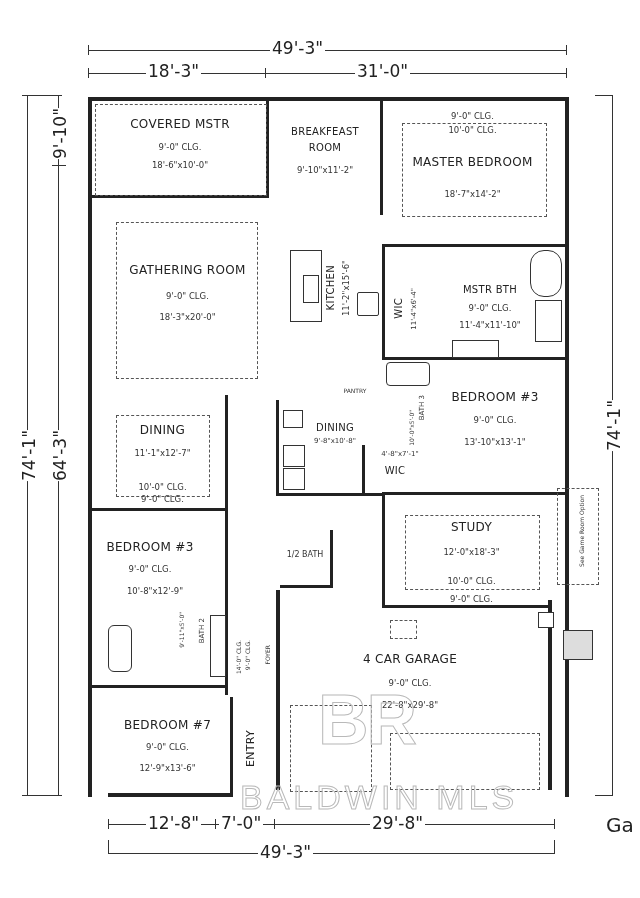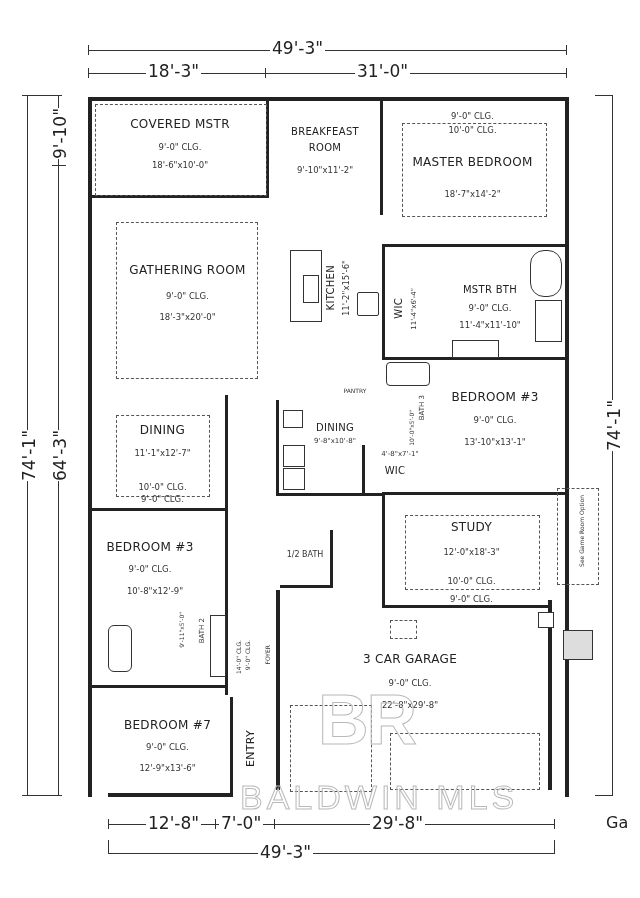--- a/index.html
+++ b/index.html
@@ -217,21 +217,21 @@
   <div class="room-label" style="left:110px;top:718px;width:115px;">BEDROOM #7</div>
   <div class="room-sub" style="left:110px;top:742px;width:115px;">9'-0" CLG.</div>
   <div class="room-sub" style="left:110px;top:763px;width:115px;">12'-9"x13'-6"</div>
 </div>
 
 <div>
   <div class="room-label vert" style="left:244px;top:730px;font-size:11px;">ENTRY</div>
 </div>
 
 <div>
-  <div class="room-label" style="left:330px;top:652px;width:160px;">3 CAR GARAGE</div>
+  <div class="room-label" style="left:330px;top:652px;width:160px;">4 CAR GARAGE</div>
   <div class="room-sub" style="left:330px;top:678px;width:160px;">9'-0" CLG.</div>
   <div class="room-sub" style="left:330px;top:700px;width:160px;">22'-8"x29'-8"</div>
 </div>
 
 <div class="room-sub vert" style="left:578px;top:495px;font-size:6px;">See Game Room Option</div>
 
 <div class="wm" style="left:318px;top:680px;font-size:70px;font-weight:bold;letter-spacing:-2px;">BR</div>
 <div class="wm" style="left:240px;top:778px;font-size:34px;">BALDWIN MLS</div>
 
 <div>
@@ -243,13 +243,13 @@
   <span class="dim abs" style="left:146px;top:815px;">12'-8"</span>
   <span class="dim abs" style="left:219px;top:815px;">7'-0"</span>
   <span class="dim abs" style="left:370px;top:815px;">29'-8"</span>
 
   <div class="hline" style="left:108px;top:853px;width:446px;"></div>
   <div class="tick" style="left:108px;top:840px;height:14px;"></div>
   <div class="tick" style="left:554px;top:840px;height:14px;"></div>
   <span class="dim abs" style="left:258px;top:844px;">49'-3"</span>
 </div>
 
-<span class="dim abs" style="left:604px;top:815px;font-size:16px;">Ga</span>
+<span class="dim abs" style="left:604px;top:815px;font-size:20px;">Ga</span>
 
 </body></html>

